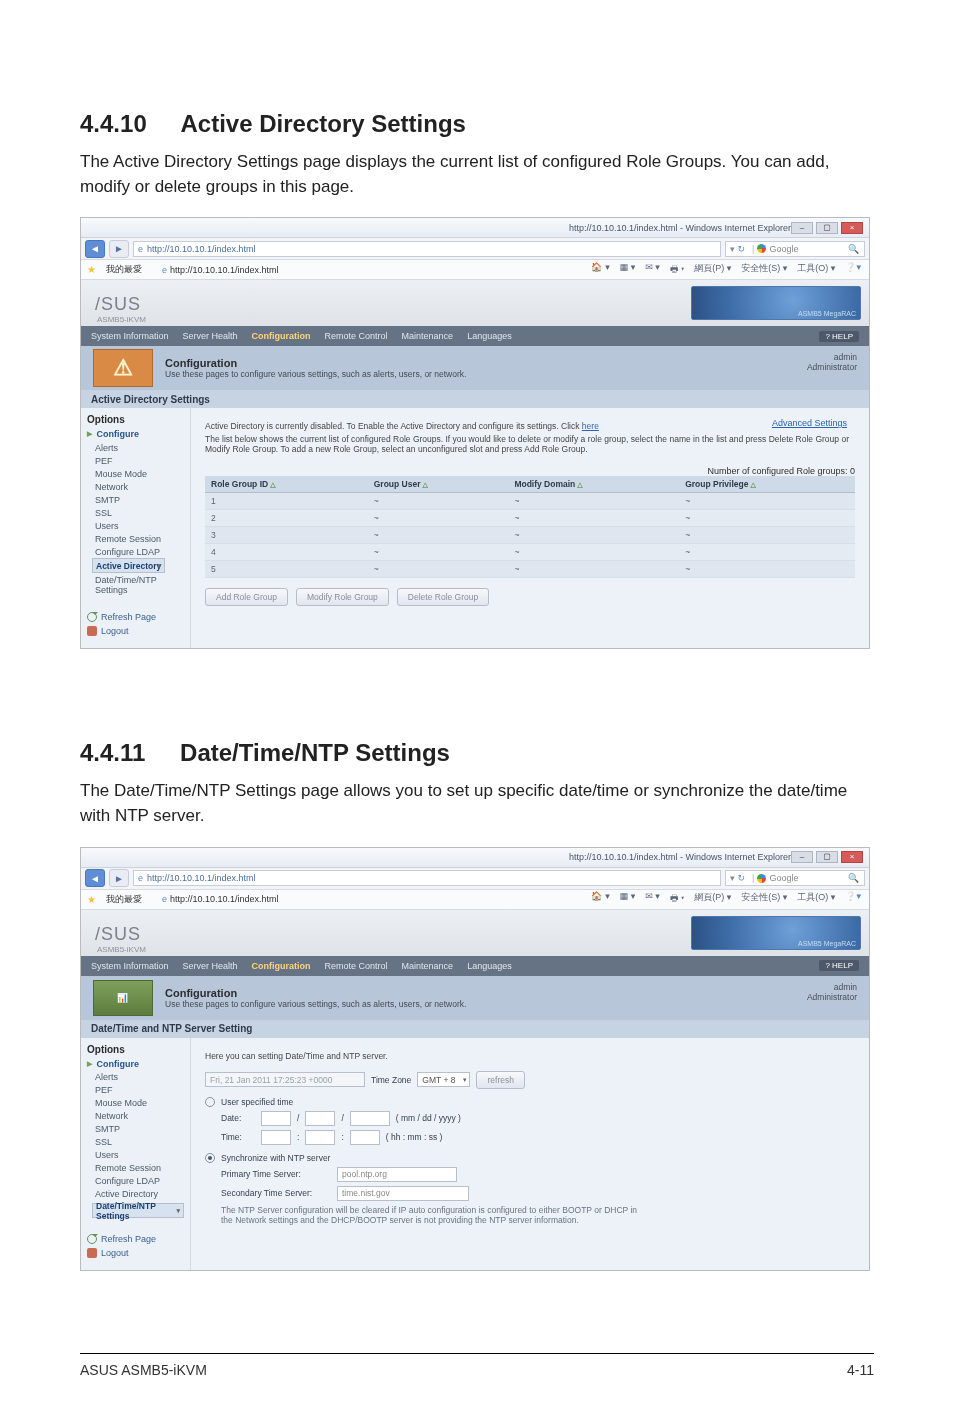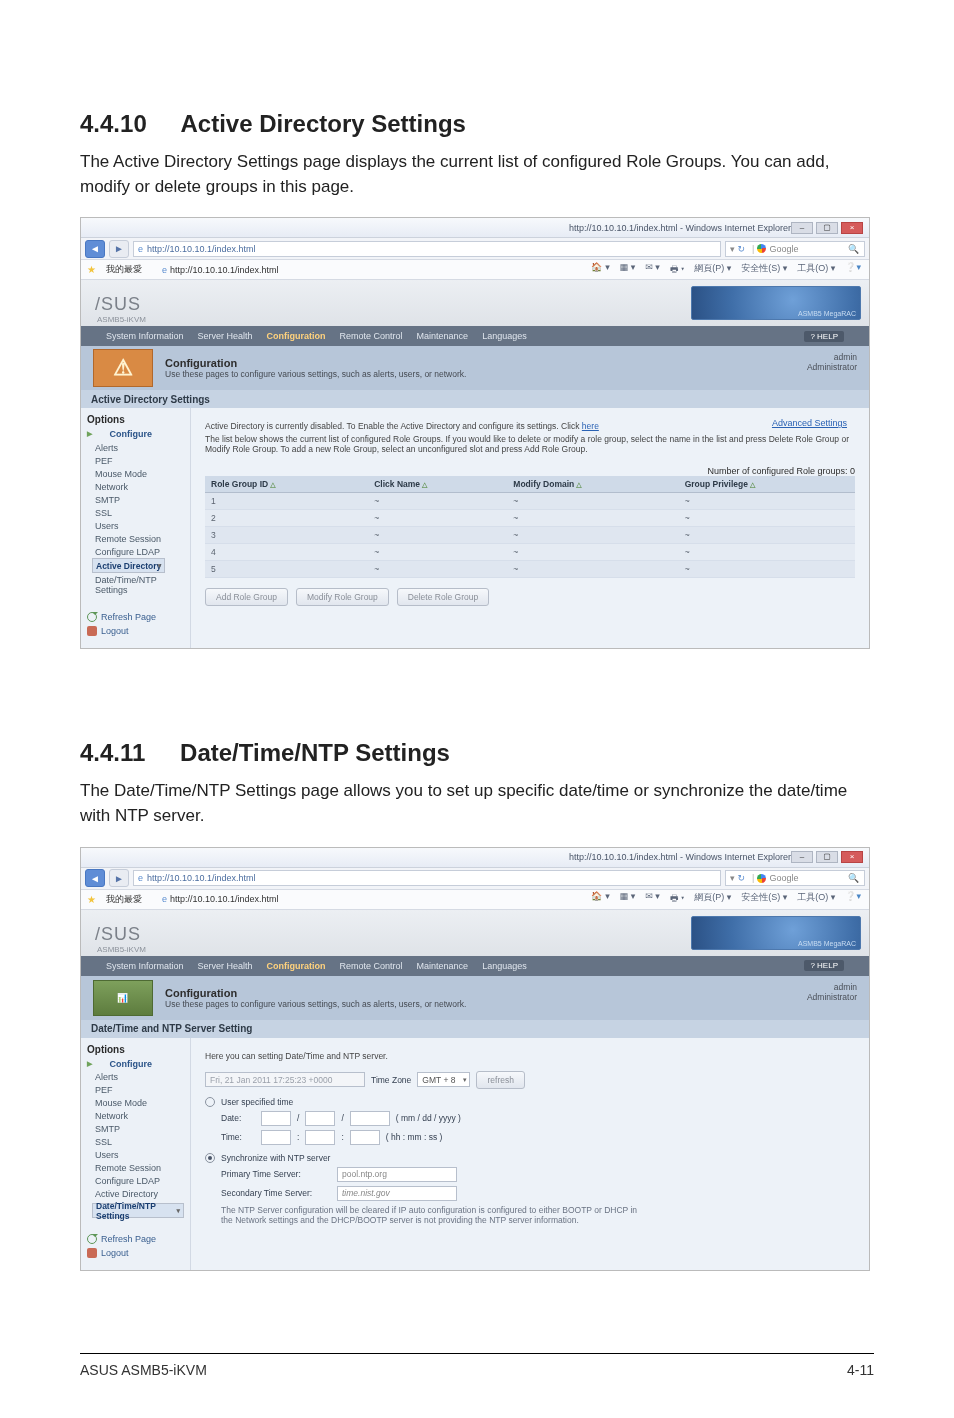--- a/index.html
+++ b/index.html
@@ -32,37 +32,37 @@
   .fav-star { color:#f2c43d; font-size:10px;}
   .fav-right { margin-left:auto; display:flex; gap:6px; color:#5a6578;}
   .fav-right span { padding:0 2px; }
 
   .app { background:#f5f6f7; }
   .brand-bar { height:46px; background: linear-gradient(#eceff3,#dfe3e8); position:relative; display:flex; align-items:flex-end; padding:0 0 0 14px;}
   .brand-name { font-family: "Arial Black", Arial; font-size:18px; letter-spacing:1px; color:#7b8089; }
   .brand-sub { font-size:8px; color:#8c929b; margin-left:2px; margin-bottom:2px;}
   .brand-right { position:absolute; right:8px; top:6px; width:170px; height:34px; background: radial-gradient(circle at 60% 40%, #6fa0d8 0%, #3f6ea8 60%, #2b5185 100%); border:1px solid #4d78ad; border-radius:2px; color:#c8dcf2; font-size:7px; display:flex; align-items:flex-end; justify-content:flex-end; padding:2px 4px;}
 
-  .menu-bar { height:20px; background:#667385; display:flex; align-items:center; padding:0 25px; gap:14px; font-size:9px; color:#dfe5ed;}
+  .menu-bar { height:20px; background:#667385; display:flex; align-items:center; padding:0 10px; gap:14px; font-size:9px; color:#dfe5ed;}
   .menu-bar .active { color:#ffd27d; font-weight:bold;}
   .menu-bar .help { margin-left:auto; background:#4d596a; color:#fff; padding:1px 6px; border-radius:2px; font-size:8px;}
 
   .conf-banner { background:#b7c6d9; height:44px; display:flex; align-items:center; padding:0 12px; position:relative;}
   .conf-icon { width:60px; height:38px; background:#d98a44; border:1px solid #b1682c; margin-right:12px; display:flex; align-items:center; justify-content:center; color:#fff; font-size:14px; font-weight:bold; }
   .conf-icon .tri { font-size:22px; color:#fff3d0;}
   .conf-text .title { font-weight:bold; font-size:11px; color:#2d2d2d;}
   .conf-text .sub { font-size:8.5px; color:#454a52;}
   .conf-user { position:absolute; right:12px; top:6px; text-align:right; font-size:8.5px; color:#4a4f58;}
 
   .section-head { background:#c6d3e3; height:18px; display:flex; align-items:center; padding:0 10px; font-size:10px; font-weight:bold; color:#2e3a47;}
 
   .body-row { display:flex; }
   .sidebar { width:110px; background:#ecf1f7; border-right:1px solid #d2d9e4; padding:6px 6px 10px 6px; font-size:9px; color:#3b5670;}
   .sidebar .opt-title { font-weight:bold; font-size:10px; color:#2b2b2b; margin-bottom:4px;}
-  .sidebar .grp { color:#2b5489; font-weight:bold; margin:4px 0 2px 0; display:flex; align-items:center; gap:17px;text-align:right;}
+  .sidebar .grp { color:#2b5489; font-weight:bold; margin:4px 0 2px 0; display:flex; align-items:center; gap:4px;text-align:right;}
   .sidebar .chev { font-size:7px; color:#6fa35b;}
   .sidebar ul { list-style:none; padding-left:8px;}
   .sidebar li { padding:1.5px 0; color:#4a5968;}
   .sidebar li.sel { background:#d7e2f0; color:#1a3e70; font-weight:bold; padding:1.5px 3px; margin-left:-3px;}
   .sidebar .actions { margin-top:8px; padding-top:6px; }
   .sidebar .act { display:flex; align-items:center; gap:4px; color:#3b6090; padding:2px 0;}
   .sidebar .ico { width:10px; height:10px; display:inline-block;}
   .ico.refresh { border:1px solid #5d9657; border-radius:50%; position:relative;}
   .ico.refresh::after{content:"";position:absolute; right:-2px; top:-1px; border:3px solid transparent; border-top-color:#5d9657;}
   .ico.logout { background:#c96a55; border-radius:2px;}
@@ -225,21 +225,21 @@
           <p>
             <span>Active Directory is currently disabled. To Enable the Active Directory and configure its settings. Click </span><span class="link-here">here</span>
           </p>
           <p>The list below shows the current list of configured Role Groups. If you would like to delete or modify a role group, select the name in the list and press Delete Role Group or Modify Role Group. To add a new Role Group, select an unconfigured slot and press Add Role Group.</p>
           <div class="count-lbl" style="top:58px;">Number of configured Role groups: 0</div>
 
           <table class="rg">
             <tbody>
                 <tr>
               <th><span>Role Group ID</span><span class="sort">△</span></th>
-              <th><span>Click Name</span><span class="sort">△</span></th>
+              <th><span>Group User</span><span class="sort">△</span></th>
               <th><span>Modify Domain</span><span class="sort">△</span></th>
               <th><span>Group Privilege</span><span class="sort">△</span></th>
             </tr>
             <tr>
                   <td>1</td>
                   <td>~</td>
                   <td>~</td>
                   <td>~</td>
                 </tr>
             <tr>
@@ -434,21 +434,21 @@
             <span class="radio checked"></span>
             <span class="lbl">Synchronize with NTP server</span>
           </div>
           <div class="form-block">
             <div class="form-row">
               <span class="lbl" style="width:110px;">Primary Time Server:</span>
               <span class="tbox" style="width:120px;">pool.ntp.org</span>
             </div>
             <div class="form-row">
               <span class="lbl" style="width:110px;">Secondary Time Server:</span>
-              <span class="tbox" style="width:120px;font-style:italic;">time.nist.gov</span>
+              <span class="tbox" style="width:132px;">time.nist.gov</span>
             </div>
             <div class="hint">The NTP Server configuration will be cleared if IP auto configuration is configured to either BOOTP or DHCP in the Network settings and the DHCP/BOOTP server is not providing the NTP server information.</div>
           </div>
         </div>
       </div>
     </div>
   </div>
 
   <div class="footer-line"></div>
   <div class="footer">

